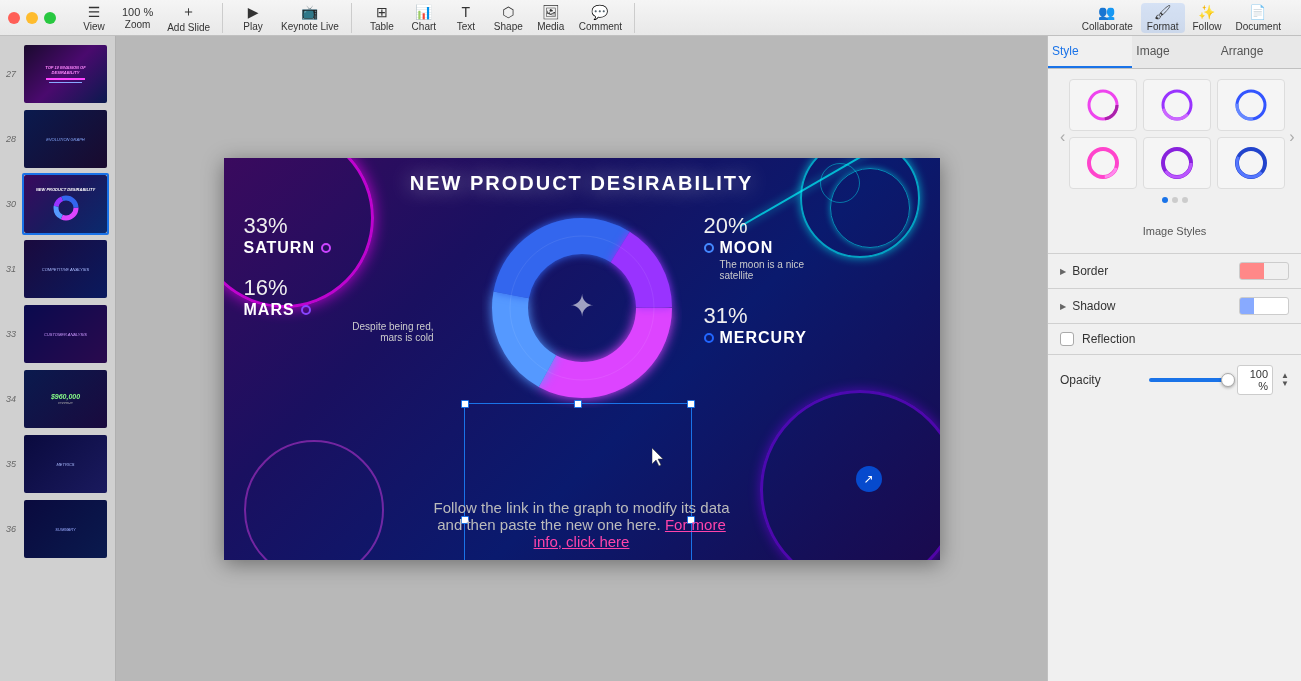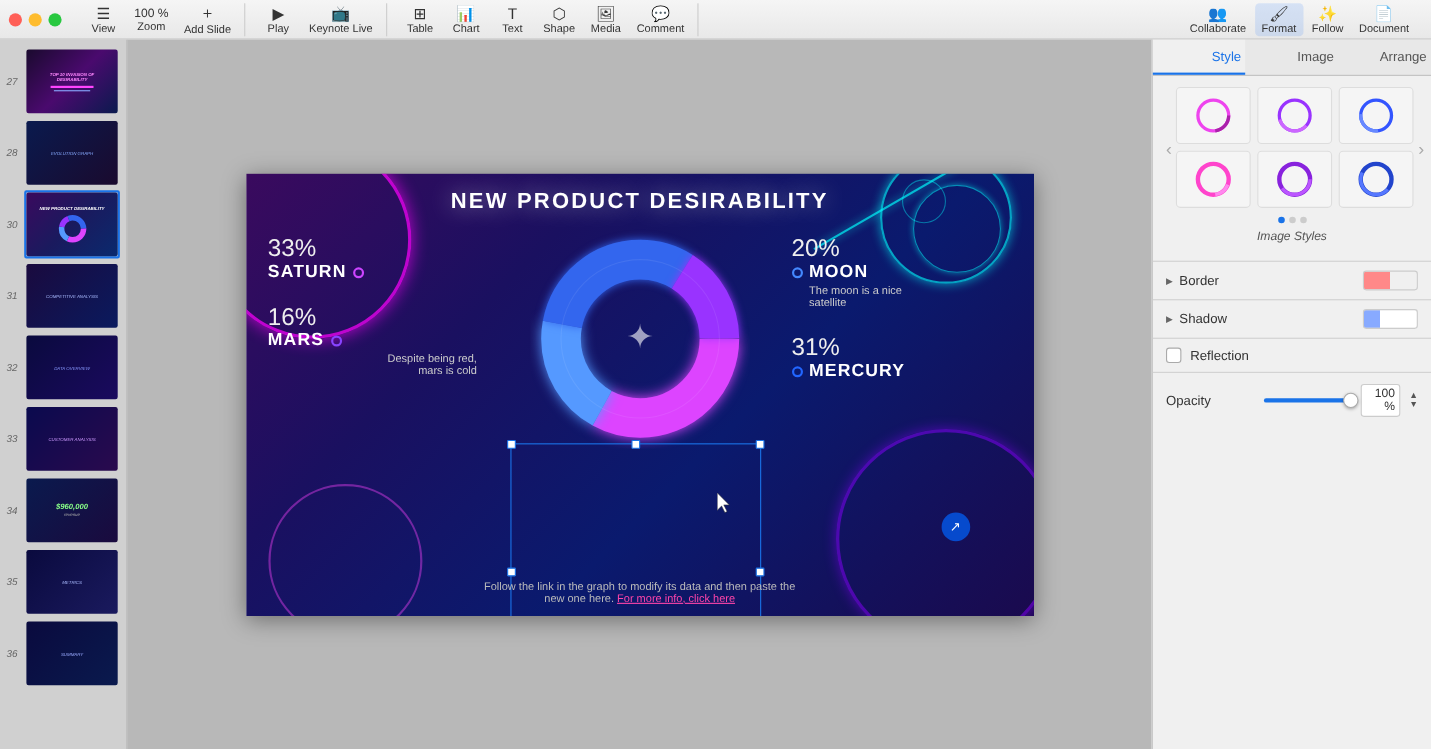--- a/index.html
+++ b/index.html
@@ -206,21 +206,21 @@
     }
     .stat-block { margin-bottom: 18px; }
     .stat-percent { font-size: 22px; font-weight: 300; color: #eee; }
     .stat-name { font-size: 16px; font-weight: bold; letter-spacing: 1px; display: flex; align-items: center; gap: 6px; }
     .stat-desc { font-size: 10px; color: #ccc; margin-top: 2px; text-align: right; padding-right: 10px; }
     .dot { width: 10px; height: 10px; border-radius: 50%; border: 2px solid white; }
 
     
     .right-stats {
       position: absolute;
-      right: 30px;
+      right: 46px;
       top: 55px;
       width: 190px;
       color: white;
     }
 
     
     .selection-box {
       position: absolute;
       border: 1.5px solid #1a73e8;
       pointer-events: none;
@@ -256,42 +256,42 @@
     }
 
     
     .bottom-note {
       position: absolute;
       bottom: 10px;
       left: 50%;
       transform: translateX(-50%);
       width: 300px;
       text-align: center;
-      font-size: 10px;
+      font-size: 15px;
       color: #bbb;
     }
     .bottom-note a { color: #ff44aa; }
 
     
     .right-panel {
       width: 254px;
       background: #f0f0f0;
       border-left: 1px solid #c0c0c0;
       display: flex;
       flex-direction: column;
       flex-shrink: 0;
     }
     .panel-tabs {
       display: flex;
       border-bottom: 1px solid #c0c0c0;
       background: #e8e8e8;
     }
     .panel-tab {
       flex: 1;
-      text-align: right;
+      text-align: left;
       padding: 8px 4px;
       font-size: 12px;
       color: #555;
       cursor: pointer;
       border-bottom: 2px solid transparent;
     }
     .panel-tab.active {
       color: #1a73e8;
       border-bottom: 2px solid #1a73e8;
       background: #f0f0f0;
@@ -534,26 +534,20 @@
       </div>
     </div>
 
     <div class="slide-thumb" style="position:relative; margin-left:22px; margin-right:6px;">
       <span class="slide-thumb-num">31</span>
       <div class="slide-thumb-img thumb-31">
         <div style="font-size:4px;color:#aabbff;text-align:center;">COMPETITIVE ANALYSIS</div>
       </div>
     </div>
 
-    <div class="slide-thumb" style="position:relative; margin-left:22px; margin-right:6px;">
-      <span class="slide-thumb-num">32</span>
-      <div class="slide-thumb-img thumb-32">
-        <div style="font-size:4px;color:#8899ff;text-align:center;">DATA OVERVIEW</div>
-      </div>
-    </div>
 
     <div class="slide-thumb" style="position:relative; margin-left:22px; margin-right:6px;">
       <span class="slide-thumb-num">33</span>
       <div class="slide-thumb-img thumb-33">
         <div style="font-size:4px;color:#cc99ff;text-align:center;">CUSTOMER ANALYSIS</div>
       </div>
     </div>
 
     <div class="slide-thumb" style="position:relative; margin-left:22px; margin-right:6px;">
       <span class="slide-thumb-num">34</span>
@@ -725,21 +719,21 @@
             </svg>
           </div>
         </div>
         <div style="font-size:16px;color:#aaa;cursor:pointer;margin-left:4px;">›</div>
       </div>
       <div class="style-dot-row">
         <div class="style-dot active"></div>
         <div class="style-dot"></div>
         <div class="style-dot"></div>
       </div>
-      <div class="section-label" style="margin-top:6px;font-style:italic;">Image Styles</div>
+      <div class="section-label" style="margin-top:22px;">Image Styles</div>
     </div>
 
     <div class="collapsible-row">
       <span class="collapsible-arrow">▶</span>
       <span class="collapsible-label">Border</span>
       <div class="color-preview border-color"></div>
     </div>
 
     <div class="collapsible-row">
       <span class="collapsible-arrow">▶</span>

